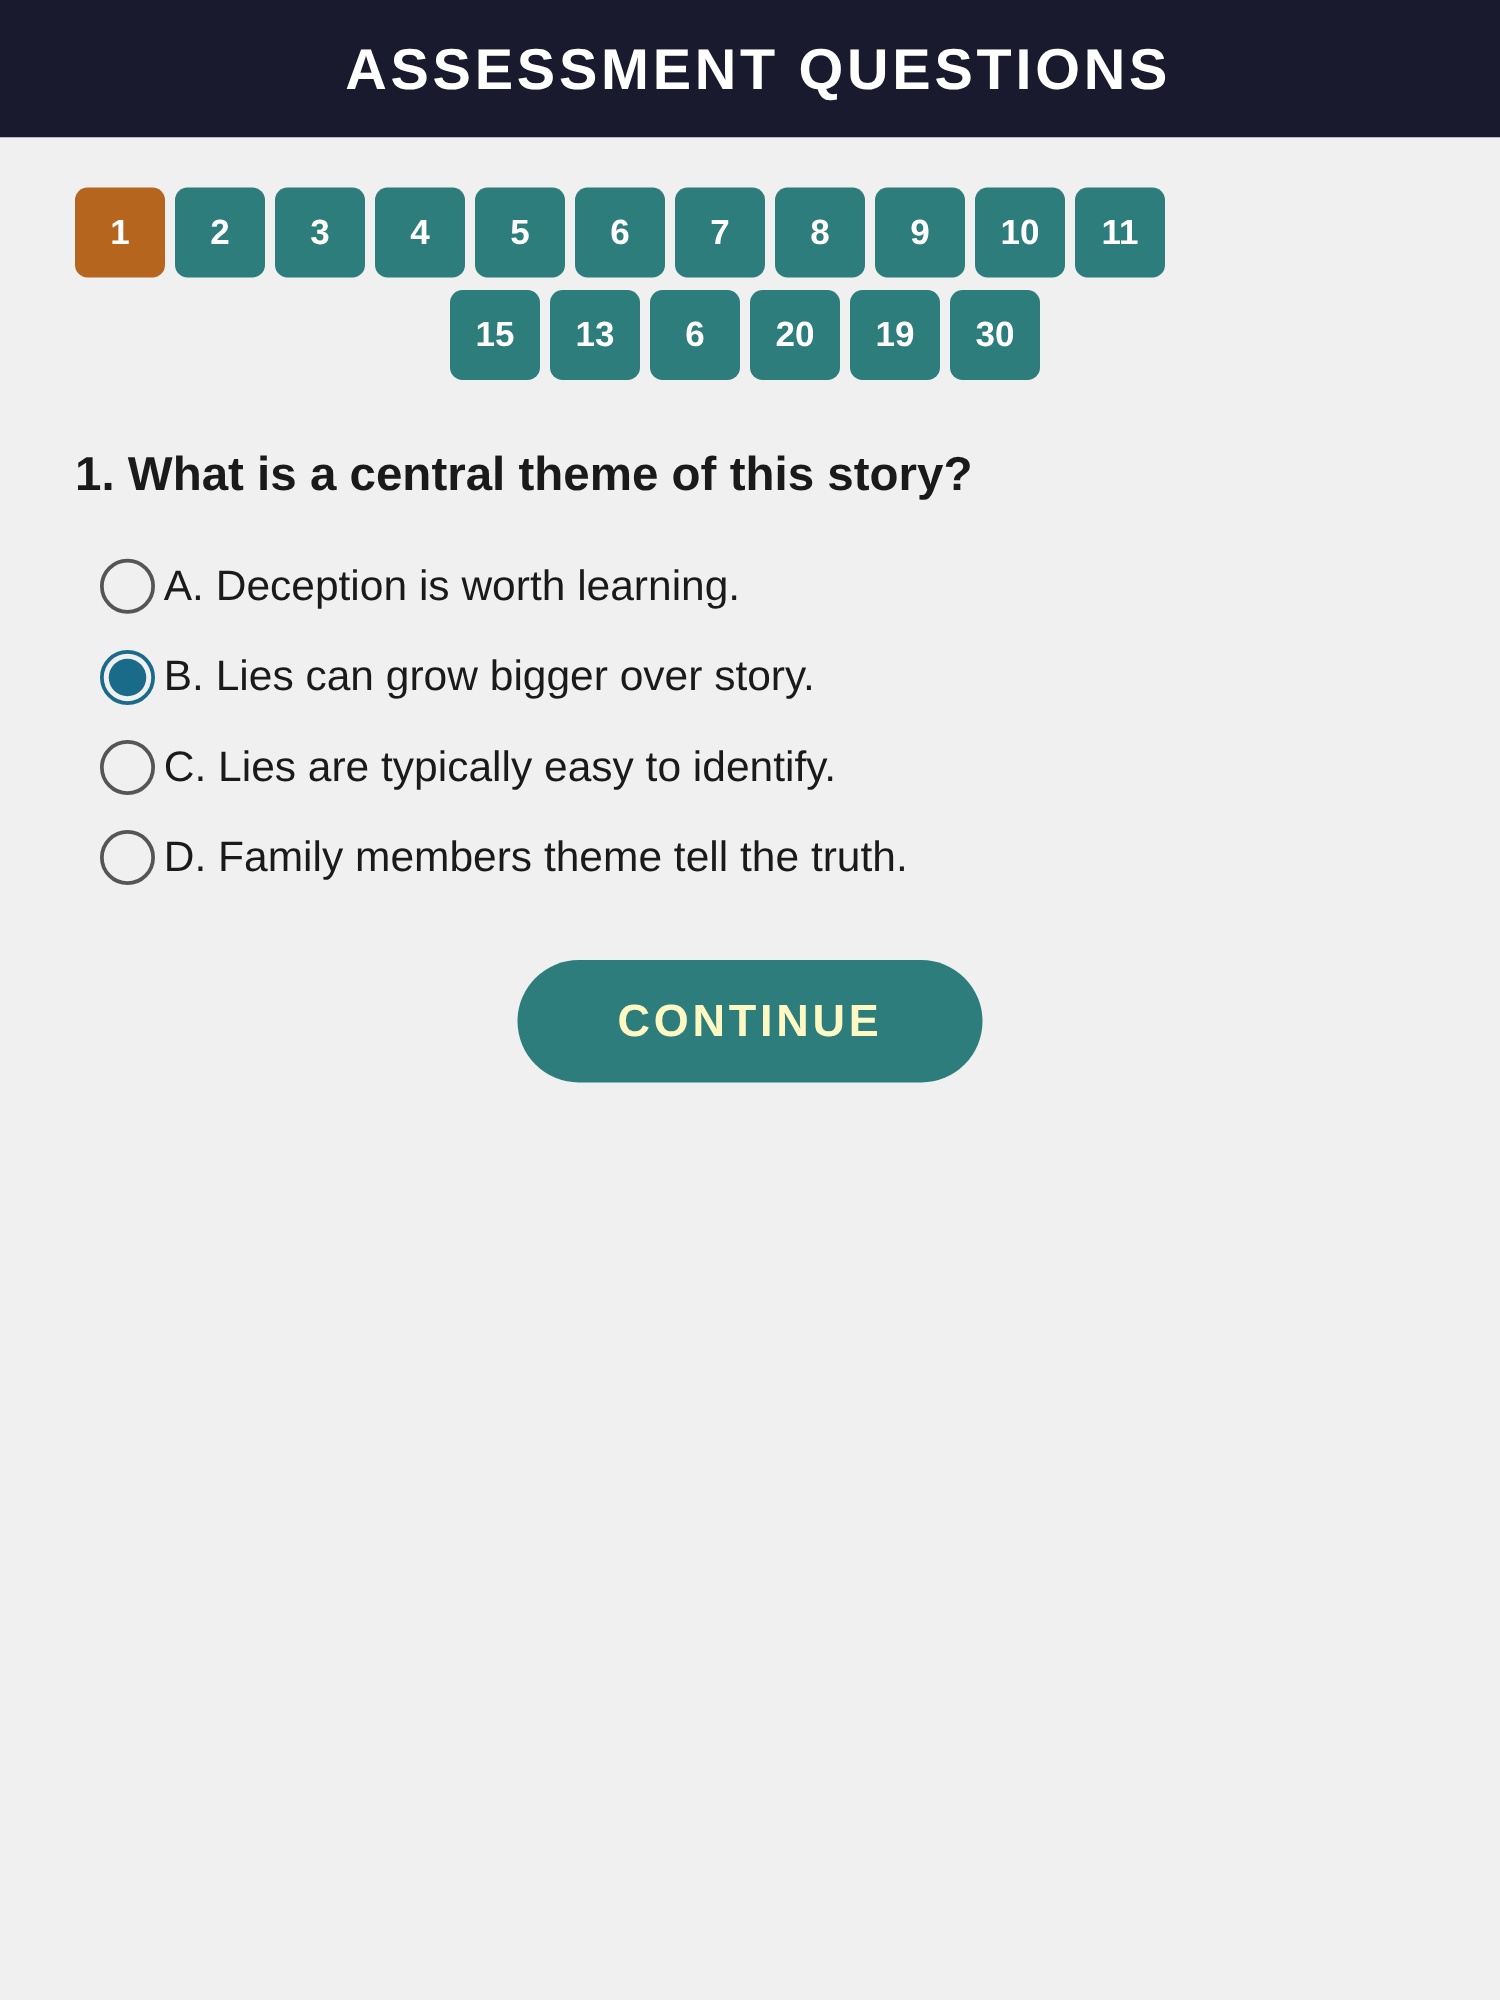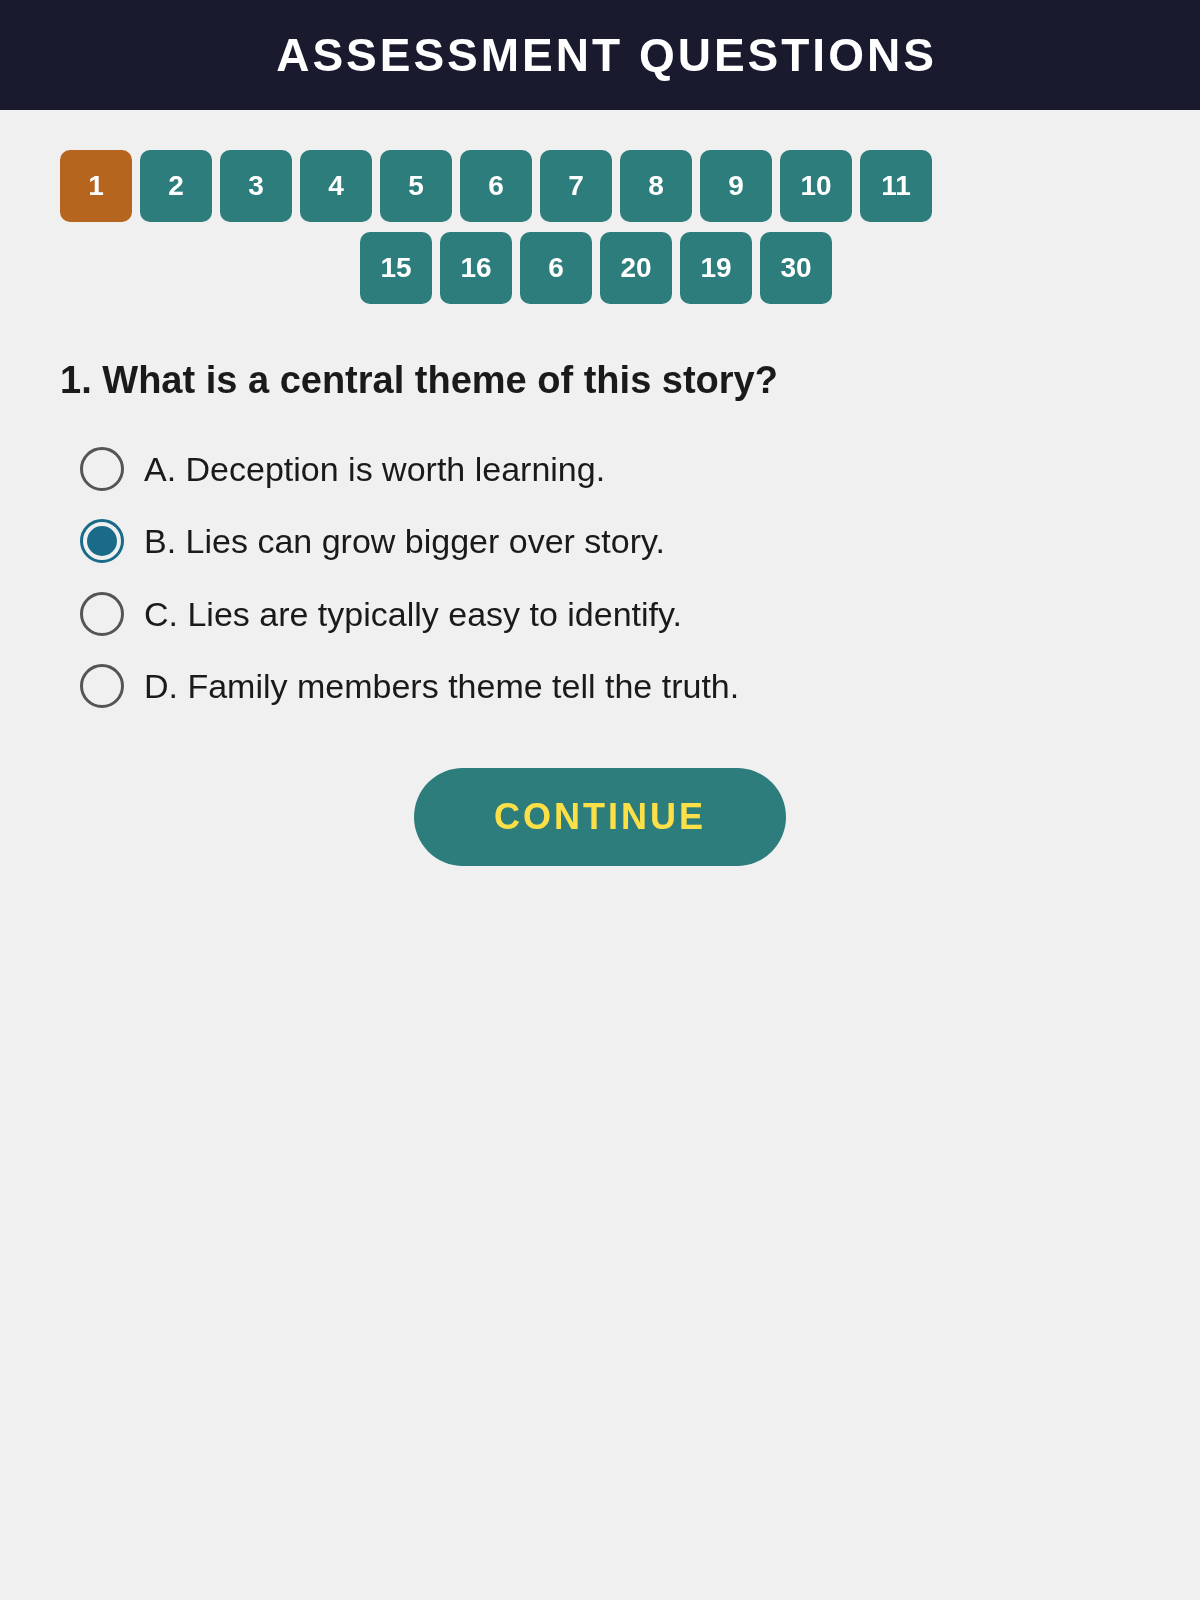--- a/index.html
+++ b/index.html
@@ -100,22 +100,22 @@
 
     .answers {
       display: flex;
       flex-direction: column;
       gap: 28px;
       padding-left: 20px;
     }
 
     .answer-option {
       display: flex;
-      align-items: flex-start;
-      gap: 20px;
+      align-items: flex-end;
+      gap: 7px;
       cursor: pointer;
     }
 
     .radio-outer {
       width: 44px;
       height: 44px;
       border-radius: 50%;
       border: 3px solid #555;
       display: flex;
       align-items: center;
@@ -141,21 +141,21 @@
     }
 
     .continue-section {
       display: flex;
       justify-content: center;
       margin-top: 60px;
     }
 
     .continue-btn {
       background-color: #2d7d7d;
-      color: #fde047;
+      color: #fef9c3;
       font-size: 36px;
       font-weight: bold;
       letter-spacing: 3px;
       padding: 28px 80px;
       border-radius: 60px;
       border: none;
       cursor: pointer;
     }
   </style>
 </head>
@@ -176,21 +176,21 @@
         <button class="nav-btn nav-btn-default">5</button>
         <button class="nav-btn nav-btn-default">6</button>
         <button class="nav-btn nav-btn-default">7</button>
         <button class="nav-btn nav-btn-default">8</button>
         <button class="nav-btn nav-btn-default">9</button>
         <button class="nav-btn nav-btn-default">10</button>
         <button class="nav-btn nav-btn-default">11</button>
       </div>
     <div class="nav-row nav-row-2" id="nav-row-2">
         <button class="nav-btn nav-btn-default">15</button>
-        <button class="nav-btn nav-btn-default">16</button>
+        <button class="nav-btn nav-btn-default">13</button>
         <button class="nav-btn nav-btn-default">6</button>
         <button class="nav-btn nav-btn-default">20</button>
         <button class="nav-btn nav-btn-default">19</button>
         <button class="nav-btn nav-btn-default">30</button>
       </div>
   </div>
 
   <div class="question-section">
     <div class="question-text">
       <span class="question-number">1.</span>

